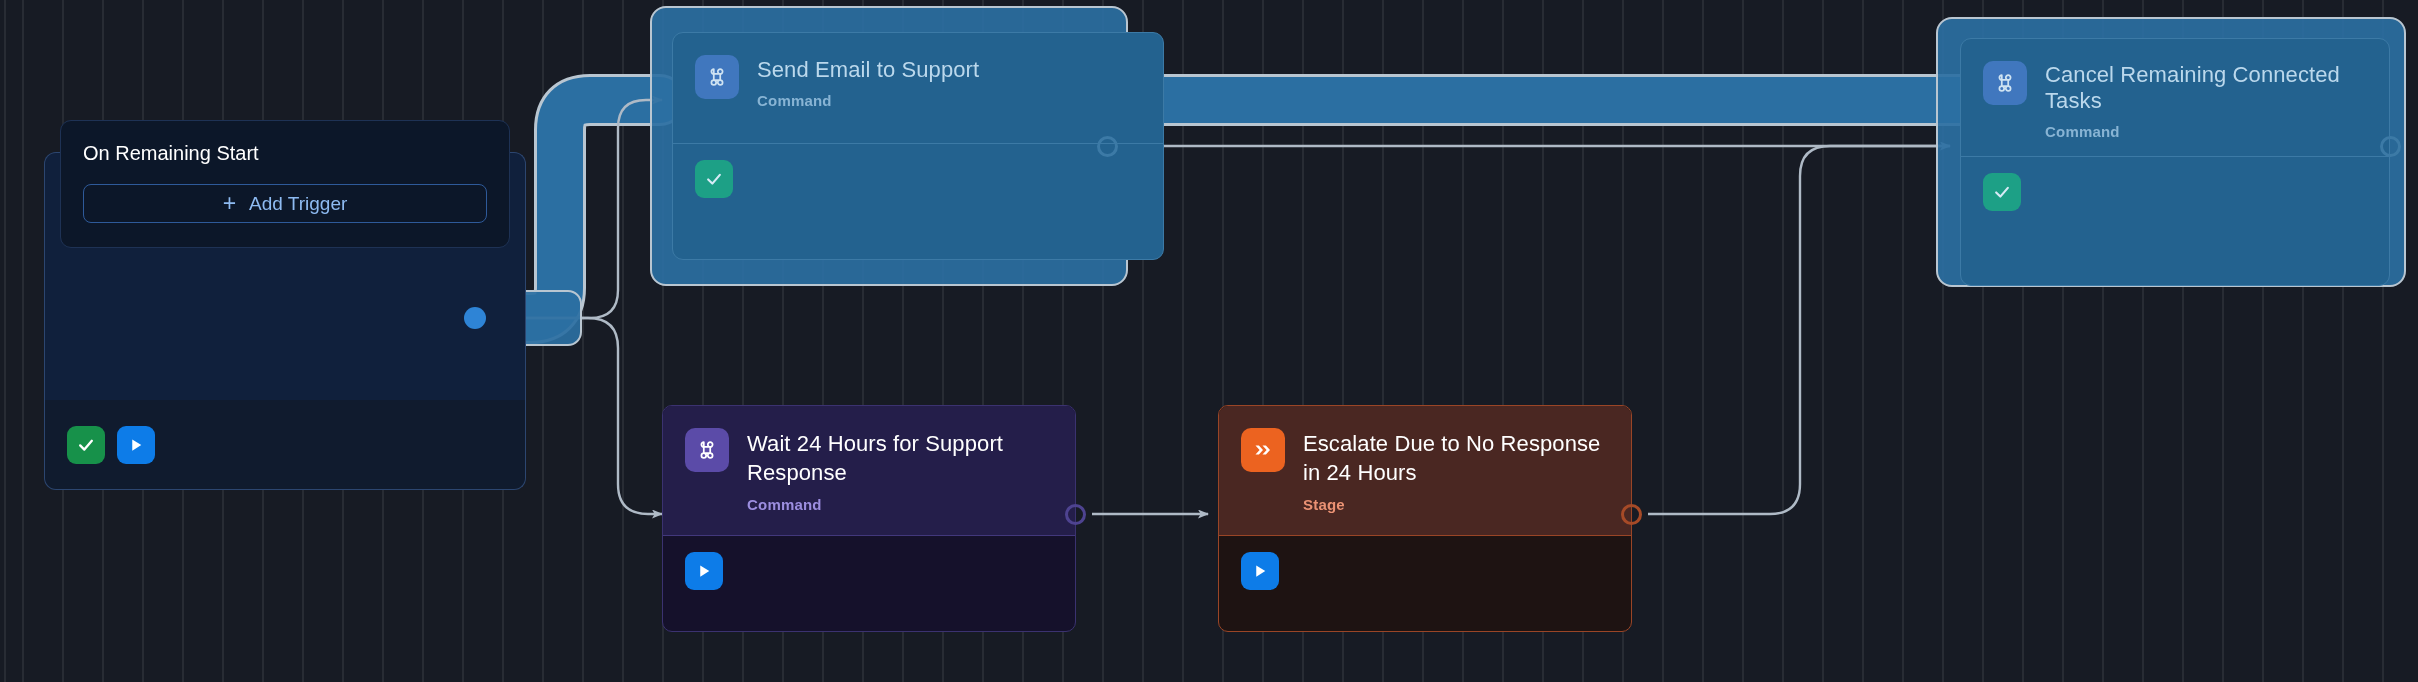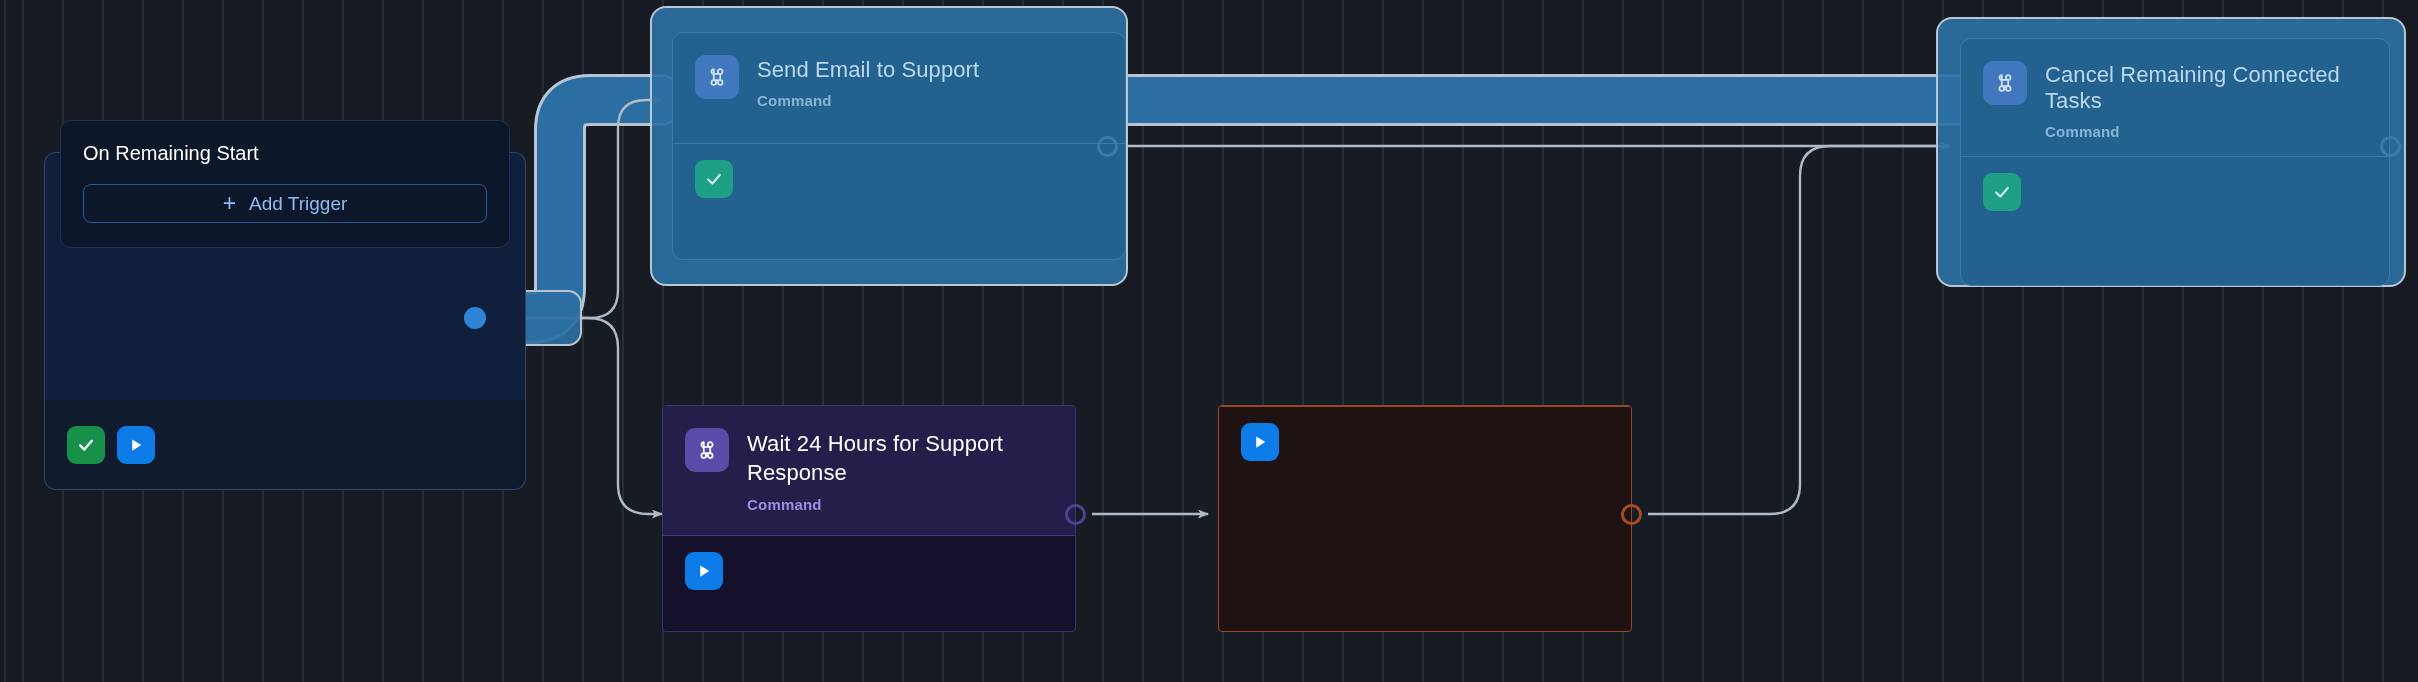--- a/index.html
+++ b/index.html
@@ -22,21 +22,21 @@
         rgba(23,27,36,1) 6px, rgba(23,27,36,1) 40px);
     background-position: 22px 24px;
     overflow: hidden;
   }
   
   #edges { position: absolute; inset: 0; width: 2418px; height: 682px; }
 
   
   .node {
     position: absolute;
-    border-radius: 4px;
+    border-radius: 10px;
     overflow: hidden;
   }
   .node-head {
     display: flex; align-items: flex-start; gap: 18px;
     padding: 22px 22px 0 22px;
   }
   .node-icon {
     width: 44px; height: 44px; border-radius: 10px;
     flex: 0 0 44px;
     display: flex; align-items: center; justify-content: center;
@@ -113,21 +113,21 @@
   }
   .node-blue .node-title { color: #BBD8EC; }
   .node-blue .node-subtitle { color: #88B4D4; }
   .node-blue .icon-cmd { background: #4077BE; }
   .node-blue .divider {
     height: 1px; background: #3C7AA6; margin: 0;
   }
   .chip-check-teal { background: #1DA086; }
 
   #sel-send  { left: 650px;  top: 6px;  width: 478px; height: 280px; }
-  #n-send    { position:absolute; left: 672px; top: 32px; width: 454px; height: 228px; }
+  #n-send    { position:absolute; left: 672px; top: 32px; width: 492px; height: 228px; }
   #sel-cancel{ left: 1936px; top: 17px; width: 470px; height: 270px; }
   #n-cancel  { position:absolute; left: 1960px; top: 38px; width: 430px; height: 248px; }
   #n-cancel .node-title { line-height: 26px; }
 
   
   #n-wait {
     left: 662px; top: 405px; width: 414px; height: 227px;
     background: #15112B; border: 1px solid #3B3270;
   }
   #n-wait .node-head { background: #241E4A; }
@@ -306,20 +306,34 @@
       <div class="chip chip-play-blue">
         <svg width="18" height="18" viewBox="0 0 24 24" fill="#FFFFFF">
           <path d="M7 4.5 L19 12 L7 19.5 Z"></path>
         </svg>
       </div>
     </div>
   </div>
   <div class="port port-hollow port-hollow-purple" style="left:1065px; top:504px;"></div>
 
   <div class="node" id="n-escalate">
+    <div id="n-escalate-headwrap">
+      <div class="node-head">
+        <div class="node-icon" id="n-escalate-icon">
+          <svg width="24" height="24" viewBox="0 0 24 24" fill="#FFFFFF">
+            <path d="M4.5 7.5 h3.4 L12 12 l-4.1 4.5 H4.5 L8.6 12 Z"></path>
+            <path d="M11.5 7.5 h3.4 L19 12 l-4.1 4.5 h-3.4 L15.6 12 Z"></path>
+          </svg>
+        </div>
+        <div class="node-titleblock">
+          <div class="node-title">Escalate Due to No Response in 24 Hours</div>
+          <div class="node-subtitle">Stage</div>
+        </div>
+      </div>
+    </div>
     <div class="divider-orange"></div>
     <div class="node-foot">
       <div class="chip chip-play-blue">
         <svg width="18" height="18" viewBox="0 0 24 24" fill="#FFFFFF">
           <path d="M7 4.5 L19 12 L7 19.5 Z"></path>
         </svg>
       </div>
     </div>
   </div>
   <div class="port port-hollow port-hollow-orange" style="left:1621px; top:504px;"></div>

